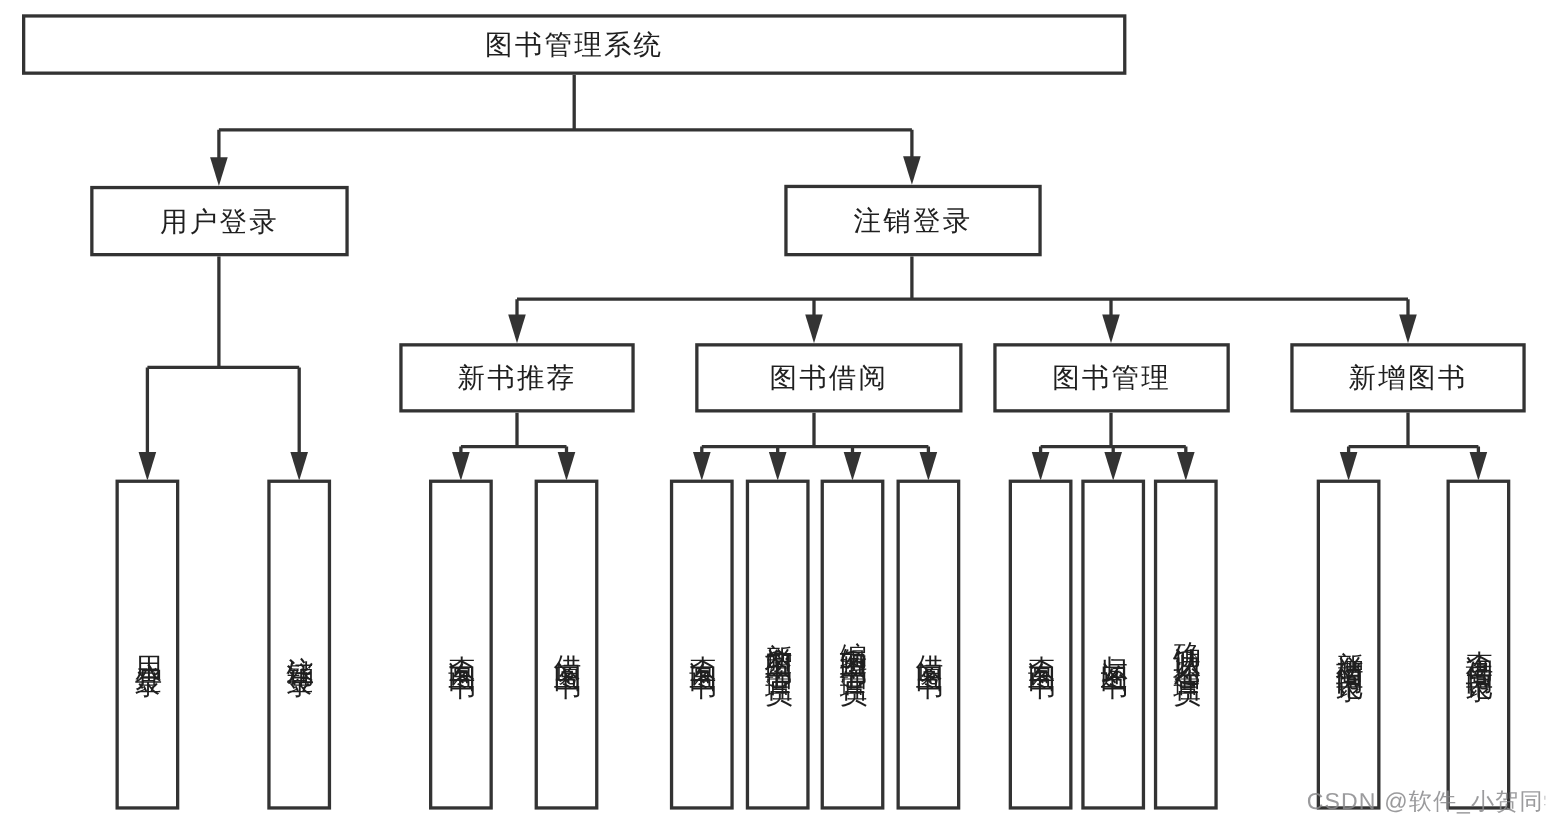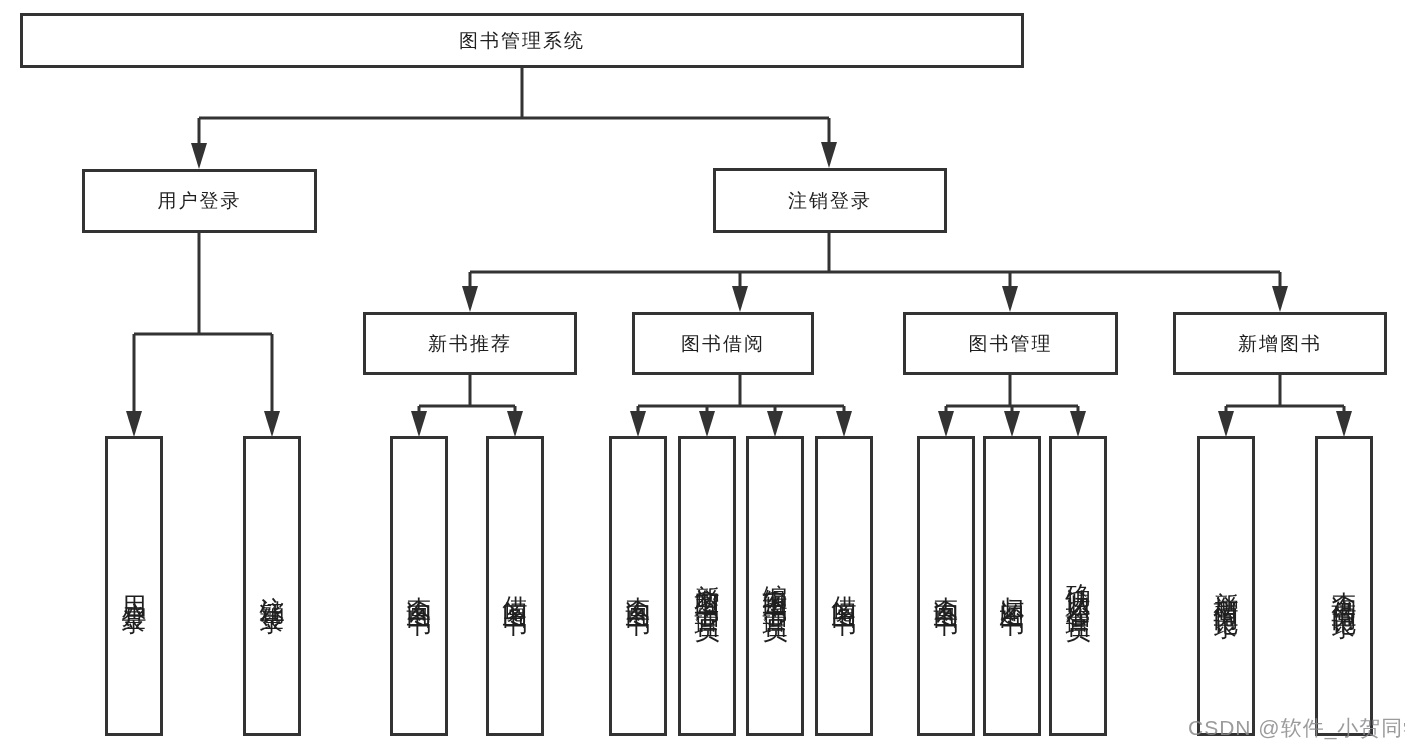--- a/index.html
+++ b/index.html
@@ -20,21 +20,21 @@
     position: absolute;
     background: #ffffff;
     border: 3px solid #333333;
     box-sizing: border-box;
     display: flex;
     align-items: center;
     justify-content: center;
     color: #1f1f1f;
   }
   .h-label {
-    font-size: 19px;
+    font-size: 25px;
     letter-spacing: 2px;
     white-space: nowrap;
   }
   .v-label {
     writing-mode: vertical-rl;
     text-orientation: mixed;
     font-size: 25px;
     letter-spacing: 5px;
     line-height: 1;
     white-space: nowrap;
@@ -116,21 +116,21 @@
   <div class="box" style="left:82px; top:169px; width:235px; height:64px;">
     <span class="h-label">用户登录</span>
   </div>
   <div class="box" style="left:713px; top:168px; width:234px; height:65px;">
     <span class="h-label">注销登录</span>
   </div>
 
   <div class="box lvl2" style="left:363px; width:214px;">
     <span class="h-label">新书推荐</span>
   </div>
-  <div class="box lvl2" style="left:632px; width:182px;">
+  <div class="box lvl2" style="left:632px; width:243px;">
     <span class="h-label">图书借阅</span>
   </div>
   <div class="box lvl2" style="left:903px; width:215px;">
     <span class="h-label">图书管理</span>
   </div>
   <div class="box lvl2" style="left:1173px; width:214px;">
     <span class="h-label">新增图书</span>
   </div>
 
   <div class="box leaf" style="left:105px;">

